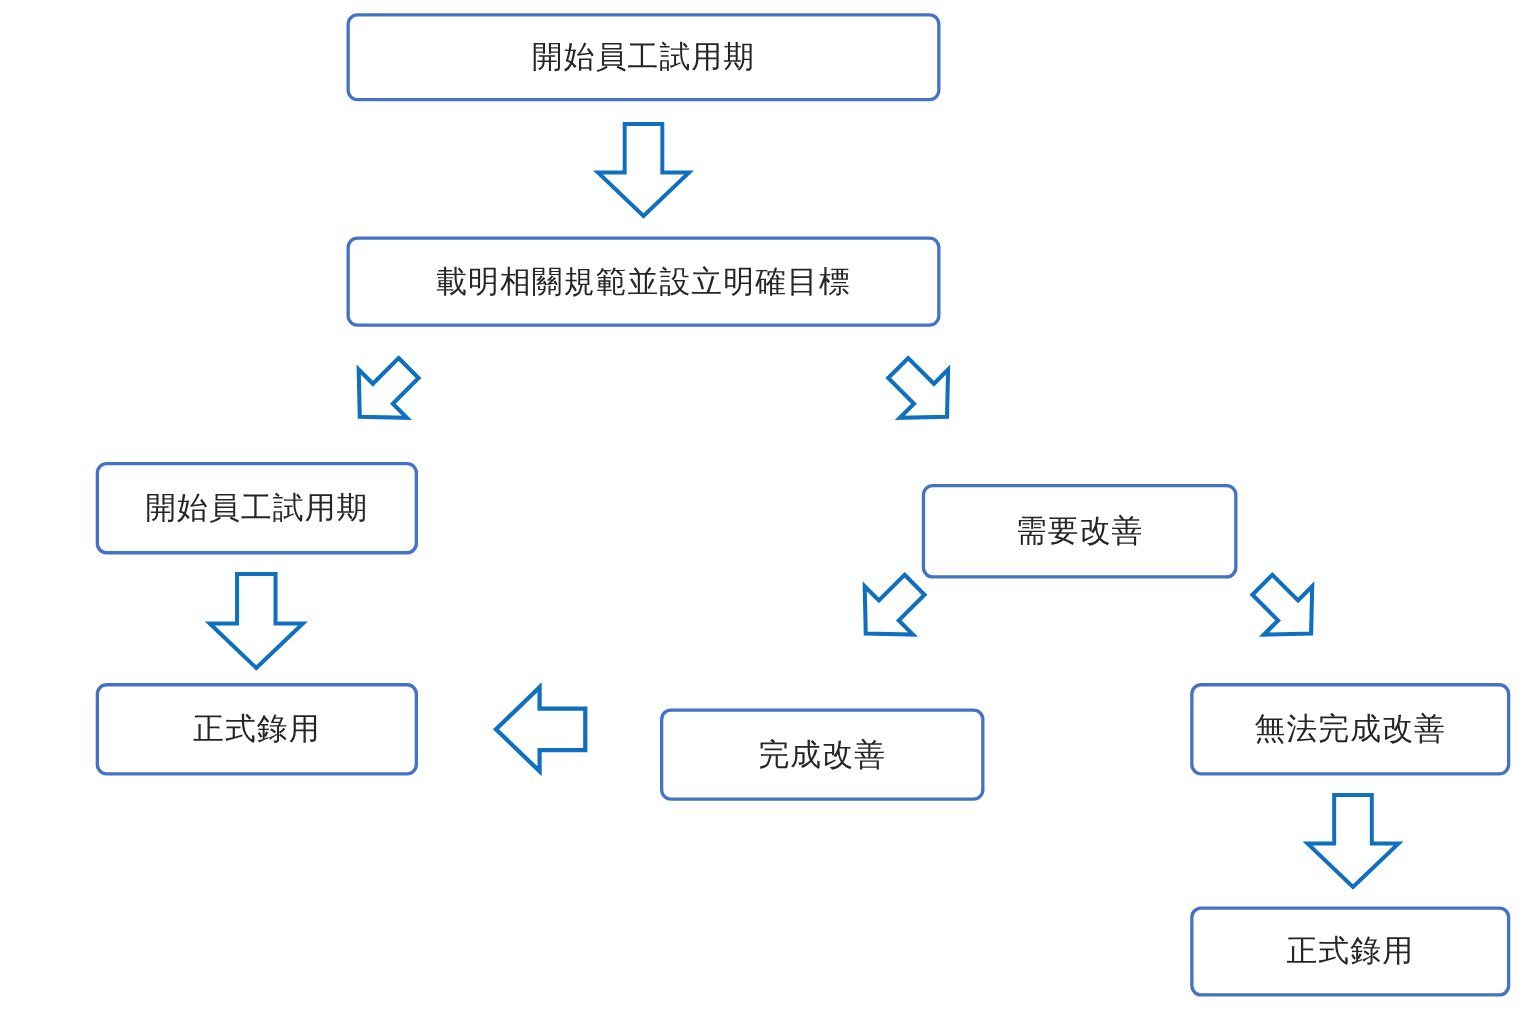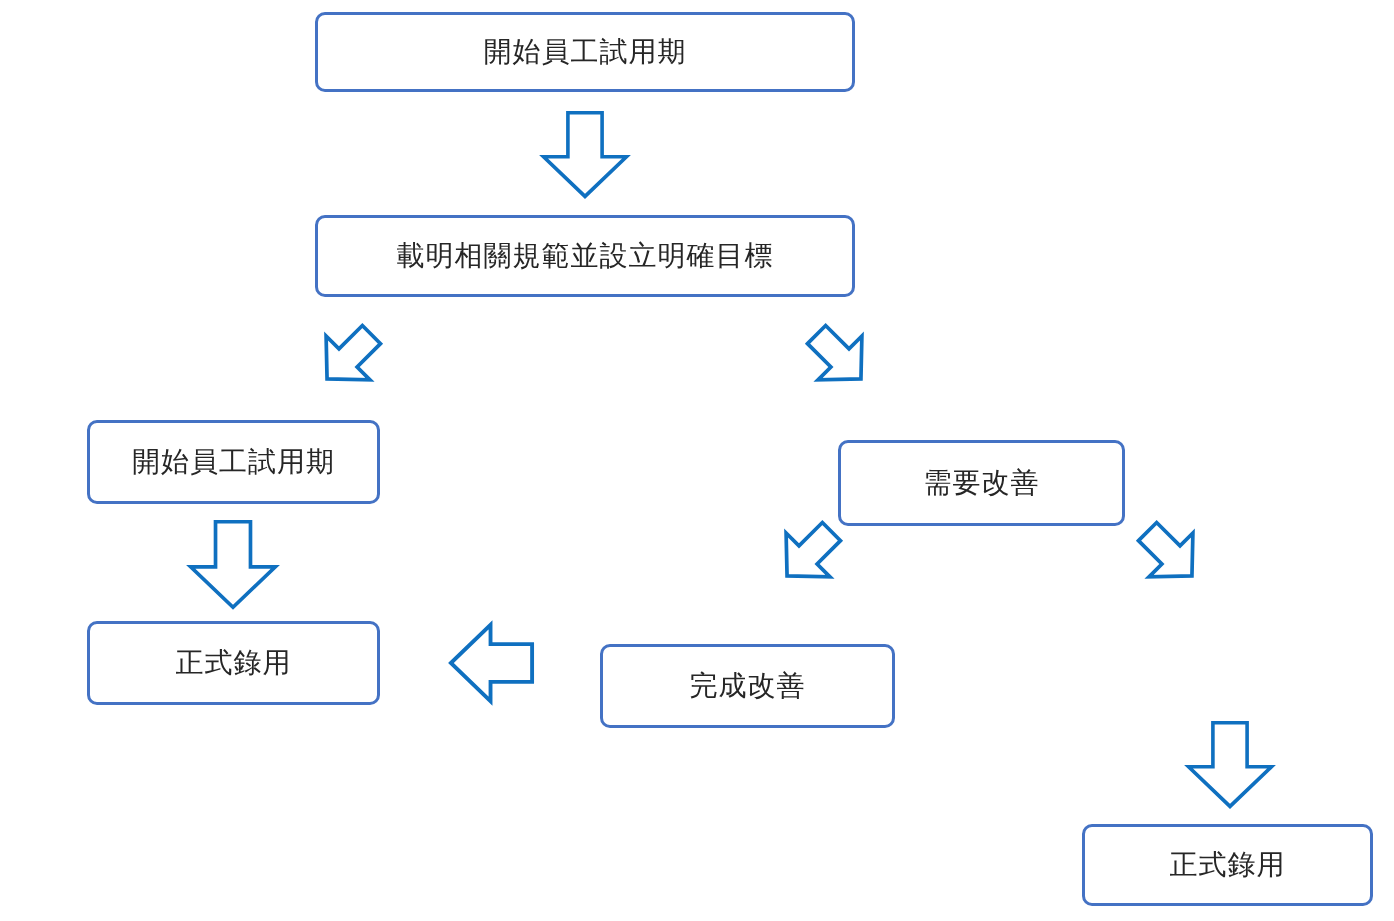--- a/index.html
+++ b/index.html
@@ -49,20 +49,21 @@
   <div class="node" style="left:315px; top:215px; width:540px; height:82px;">載明相關規範並設立明確目標</div>
 
   <div class="node" style="left:87px;  top:420px; width:293px; height:84px;">開始員工試用期</div>
 
   <div class="node" style="left:838px; top:416px; width:287px; height:86px;margin-top:24px;">需要改善</div>
 
   <div class="node" style="left:87px;  top:621px; width:293px; height:84px;">正式錄用</div>
 
   <div class="node" style="left:600px; top:621px; width:295px; height:84px;margin-top:23px;">完成改善</div>
 
+  <div class="node" style="left:1082px; top:621px; width:291px; height:84px;">無法完成改善</div>
 
   <div class="node" style="left:1082px; top:824px; width:291px; height:82px;">正式錄用</div>
 
   <svg class="arrow" style="left:538px; top:110px;" width="94" height="90" viewBox="0 0 100 100">
     <path d="M31 3 H69 V52 H96 L50 96 L4 52 H31 Z" stroke-width="4"></path>
   </svg>
 
   <svg class="arrow" style="left:186px; top:519px;" width="94" height="92" viewBox="0 0 100 100">
     <path d="M31 3 H69 V52 H96 L50 96 L4 52 H31 Z" stroke-width="4"></path>
   </svg>

